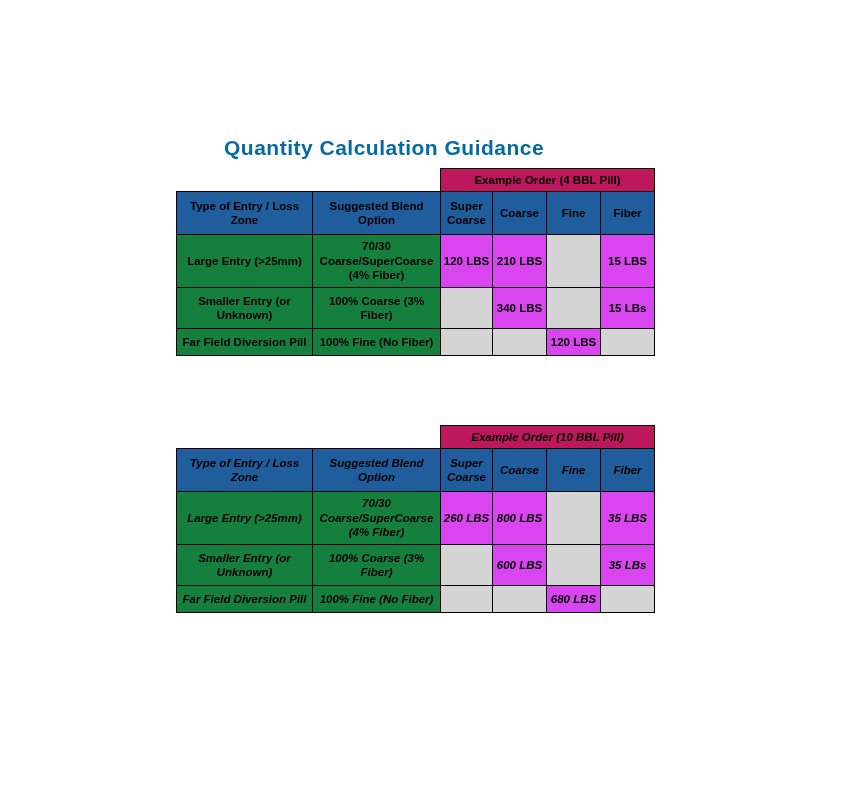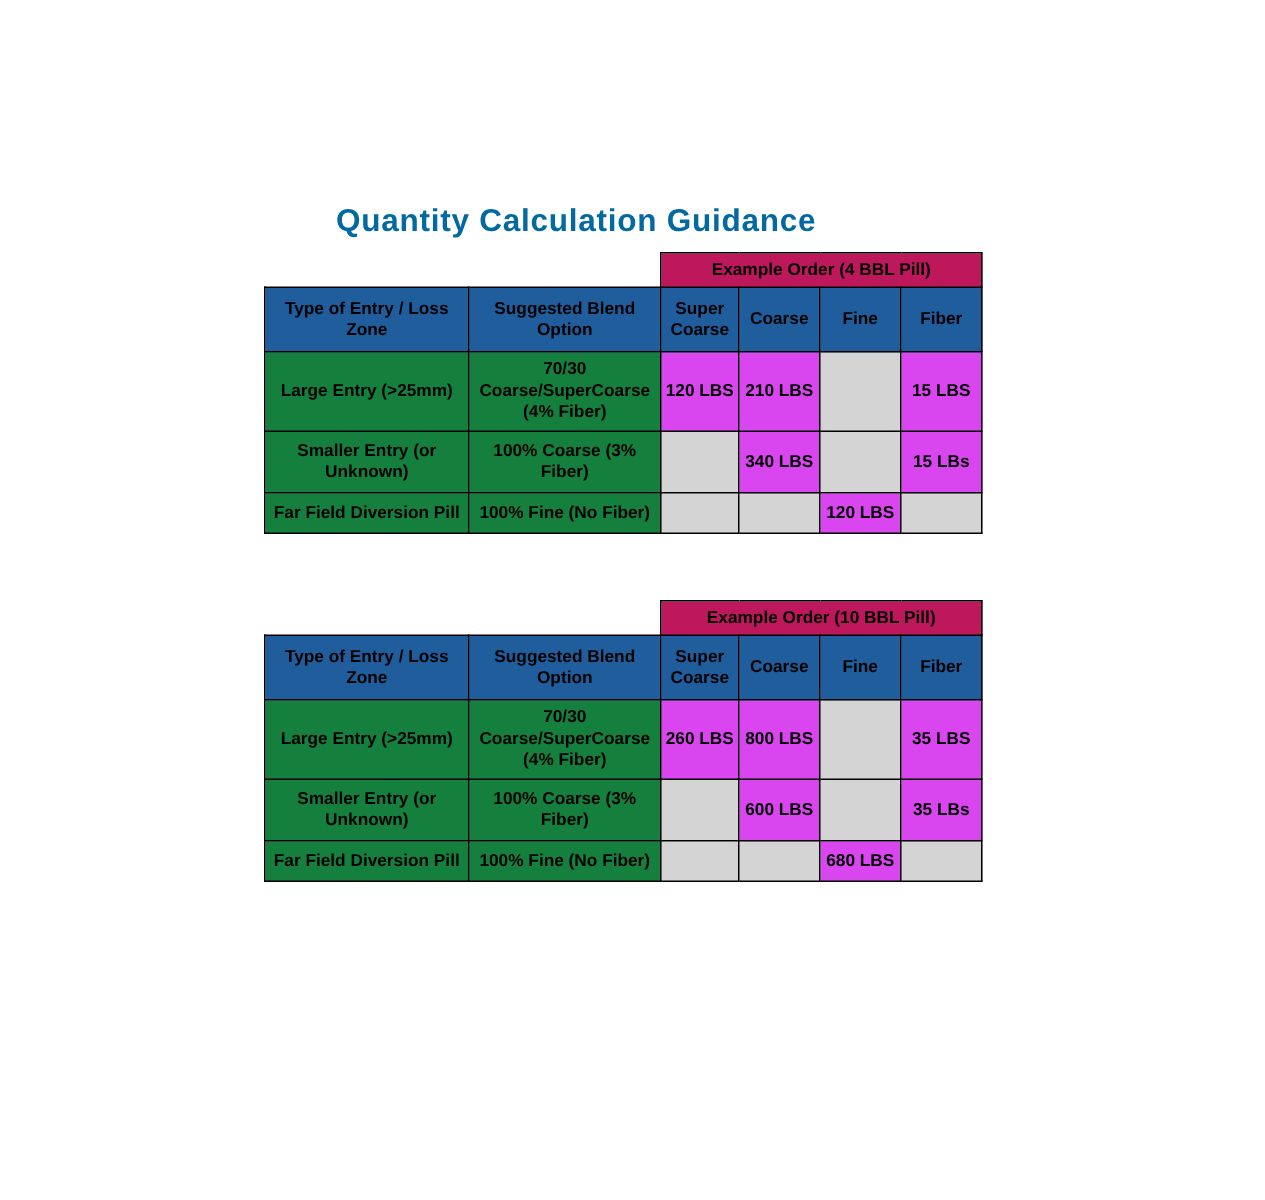--- a/index.html
+++ b/index.html
@@ -94,21 +94,21 @@
   .w-coarse { width: 54px; }
   .w-fine   { width: 54px; }
   .w-fiber  { width: 54px; }
 
   .row-tall1 td { height: 52px; }
   .row-tall2 td { height: 40px; }
   .row-tall3 td { height: 48px; }
   .row-last  td { height: 26px; }
 
   #table-4bbl  { left: 176px; top: 168px; }
-  #table-10bbl { left: 176px; top: 400px; }
+  #table-10bbl { left: 176px; top: 425px; font-style: italic; }
 </style>
 </head>
 <body>
 
 <div id="page-title">Quantity Calculation Guidance</div>
 
 <div class="table-wrap" id="table-4bbl">
   <table class="guidance">
     <colgroup>
       <col class="w-type">

